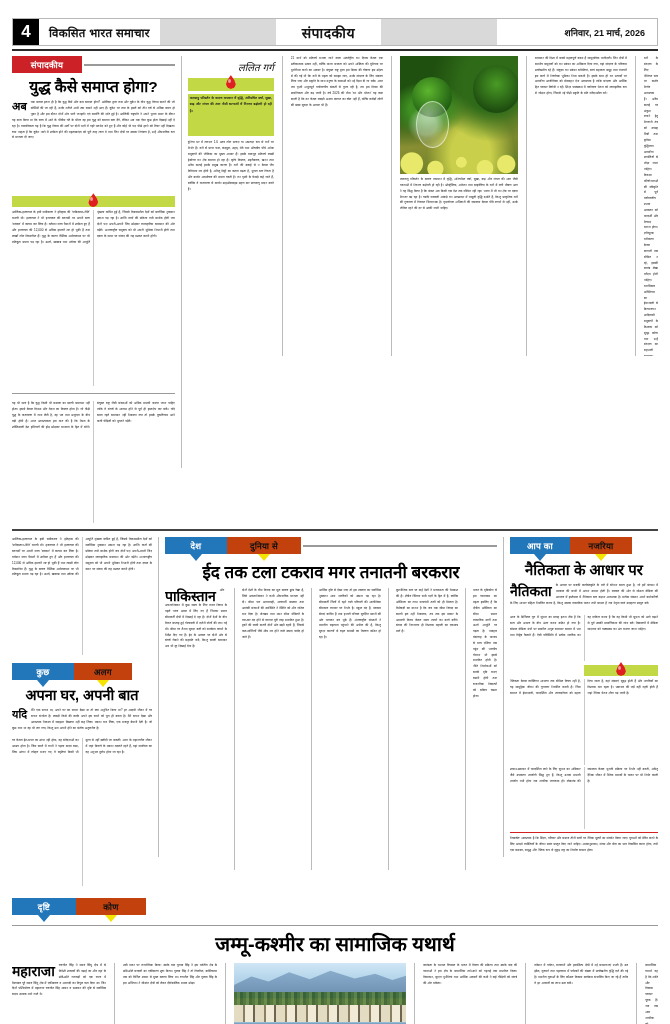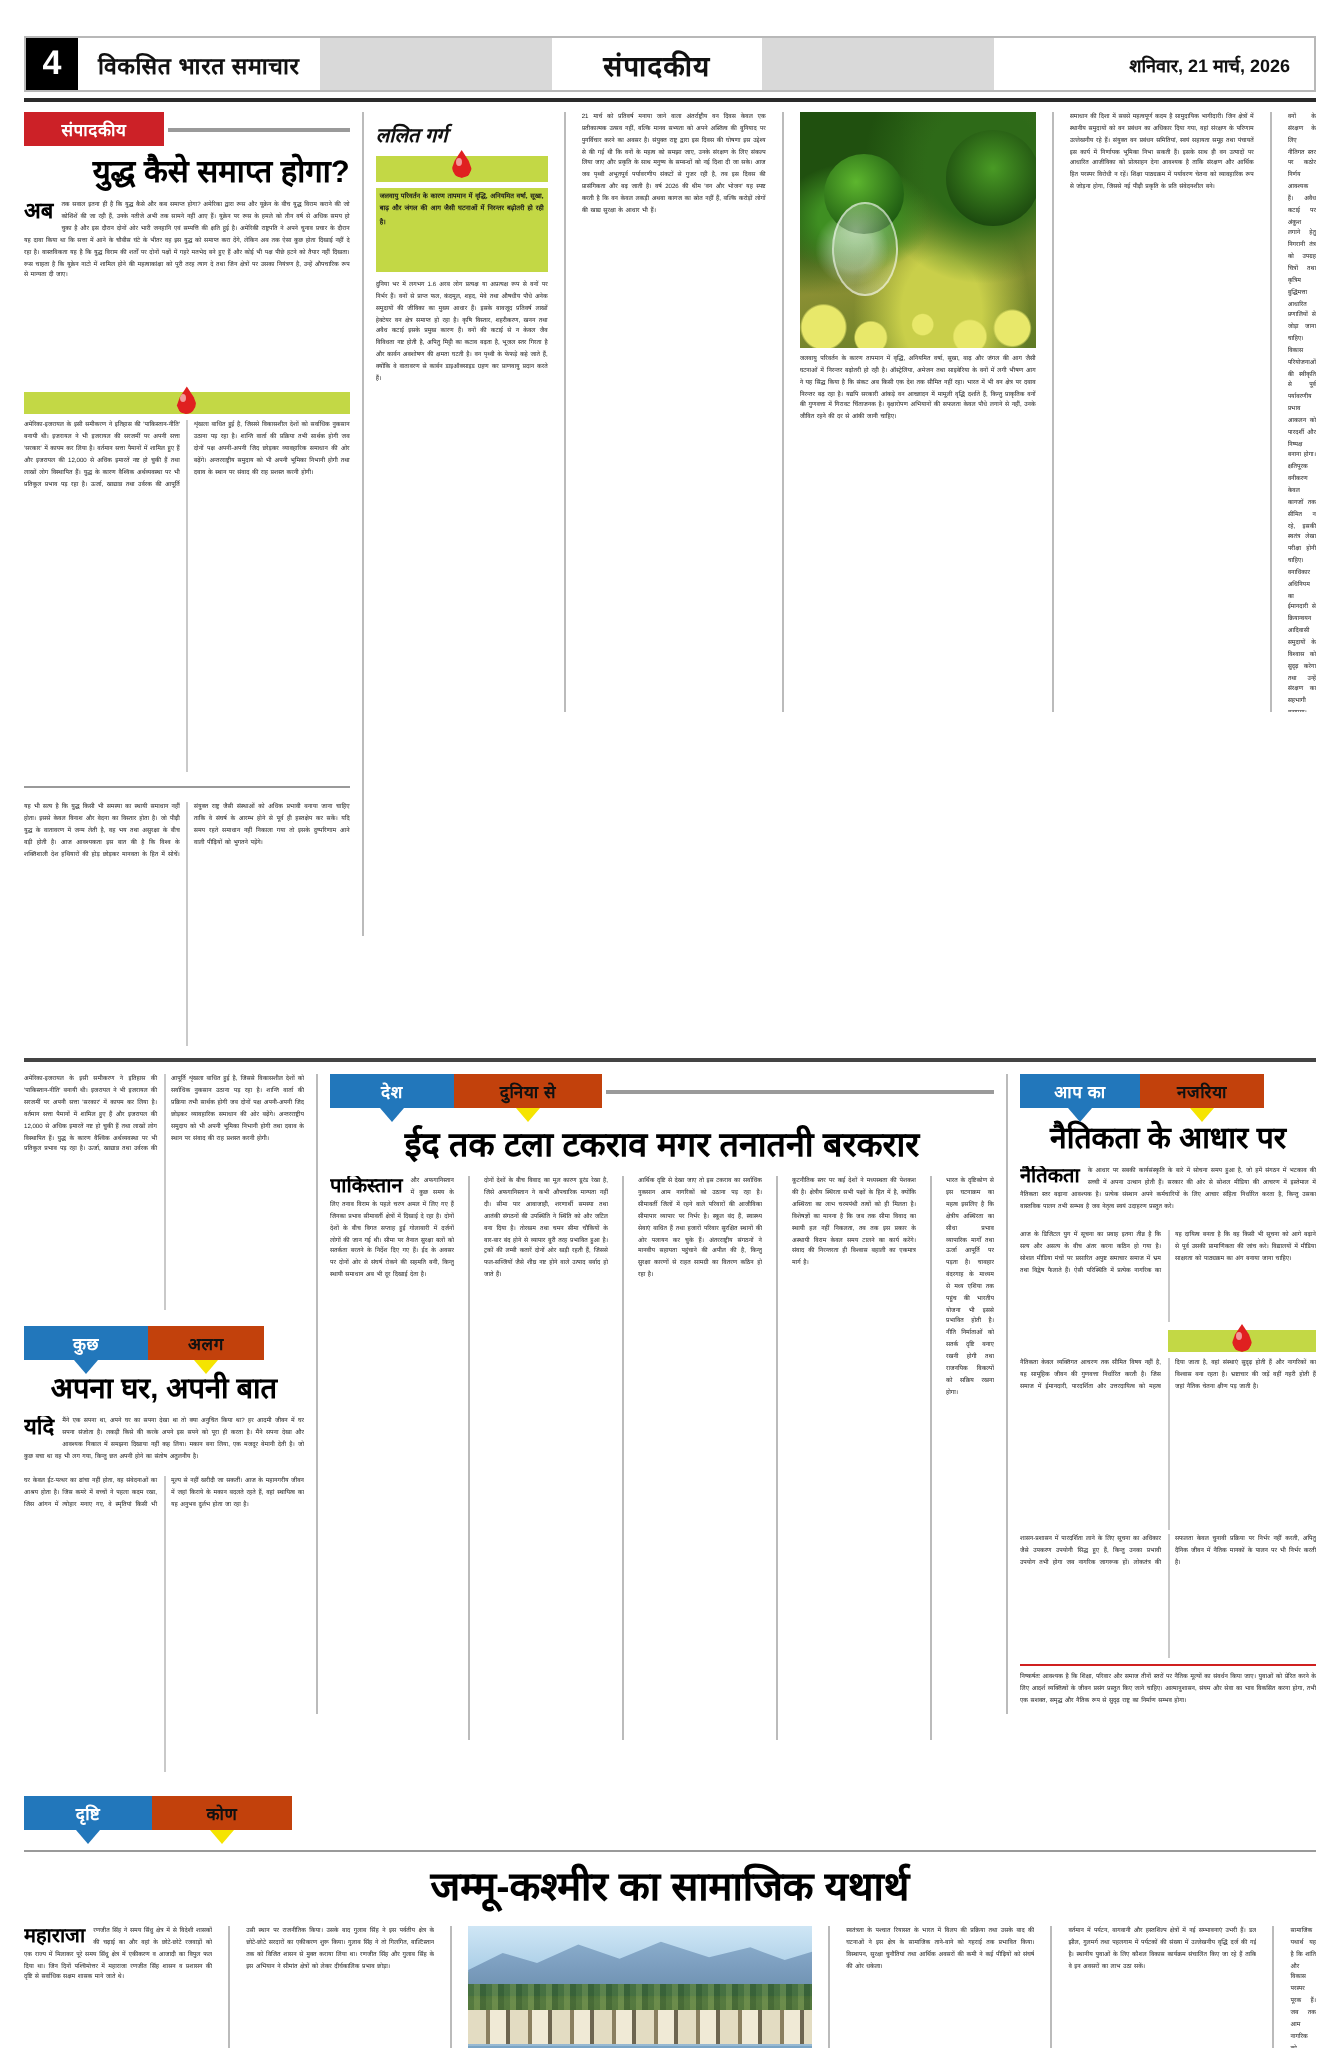--- a/index.html
+++ b/index.html
@@ -36,34 +36,34 @@
   .tag.blue{background:#2277bb;color:#fff;}
   .tag.yellow{background:#c2410c;color:#111;}
   .tag.blue::after,.tag.yellow::after{content:"";position:absolute;left:50%;top:100%;
       margin-left:-6px;border-left:6px solid transparent;border-right:6px solid transparent;}
   .tag.blue::after{border-top:7px solid #2277bb;}
   .tag.yellow::after{border-top:7px solid #f5e400;}
   .tagline{flex:1;height:2px;background:#9a9a9a;align-self:center;margin-left:2px;}
 
   
   .hl{font-weight:bold;line-height:1.18;text-align:center;color:#000;}
-  .hl-ed{font-size:15.5px;margin:5px 0 4px;text-align:right;}
+  .hl-ed{font-size:15.5px;margin:5px 0 4px;text-align:center;}
   .kicker{font-size:9.5px;text-align:center;color:#333;margin:2px 0 1px;}
   .hl-main{font-size:22px;margin:1px 0 5px;letter-spacing:-.2px;}
   .hl-sec{font-size:17px;margin:9px 0 5px;}
   .hl-mid{font-size:14.5px;margin:7px 0 4px;}
   .hl-bot{font-size:20px;margin:6px 0 6px;}
-  .byline{font-size:10px;font-style:italic;font-weight:bold;text-align:left;margin:4px 0 3px;}
+  .byline{font-size:10px;font-style:italic;font-weight:normal;text-align:right;margin:4px 0 3px;}
 
   
   .txt{font-size:3.05px;line-height:1.92;text-align:justify;color:#1a1a1a;
        word-spacing:.4px;hyphens:none;}
   .txt.t35{font-size:3.3px;line-height:1.95;}
   .dropcap{float:left;font-size:11px;font-weight:bold;line-height:1;margin:1px 4px 0 0;color:#000;}
-  .dropcap.wide{font-size:10px;}
+  .dropcap.wide{font-size:14px;}
   .cols2{column-count:2;column-gap:7px;column-rule:1px solid #c9c9c9;}
 
   
   .greenbar{height:11px;background:#c3d845;margin:4px 0 3px;position:relative;}
   .droplet{position:absolute;left:50%;top:-3px;margin-left:-5px;width:10px;height:14px;
     background:#e02020;border-radius:50% 50% 50% 50%/60% 60% 40% 40%;
     clip-path:polygon(50% 0%,85% 38%,100% 68%,85% 92%,50% 100%,15% 92%,0% 68%,15% 38%);}
   .droplet::after{content:"";position:absolute;left:2px;top:4px;width:3px;height:4px;
     background:rgba(255,255,255,.55);border-radius:50%;}
 

